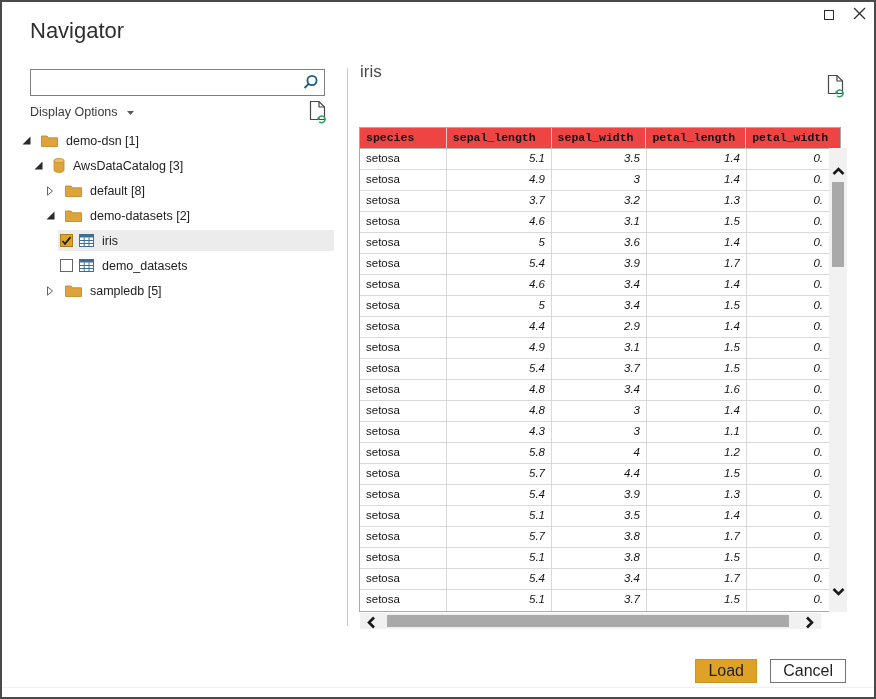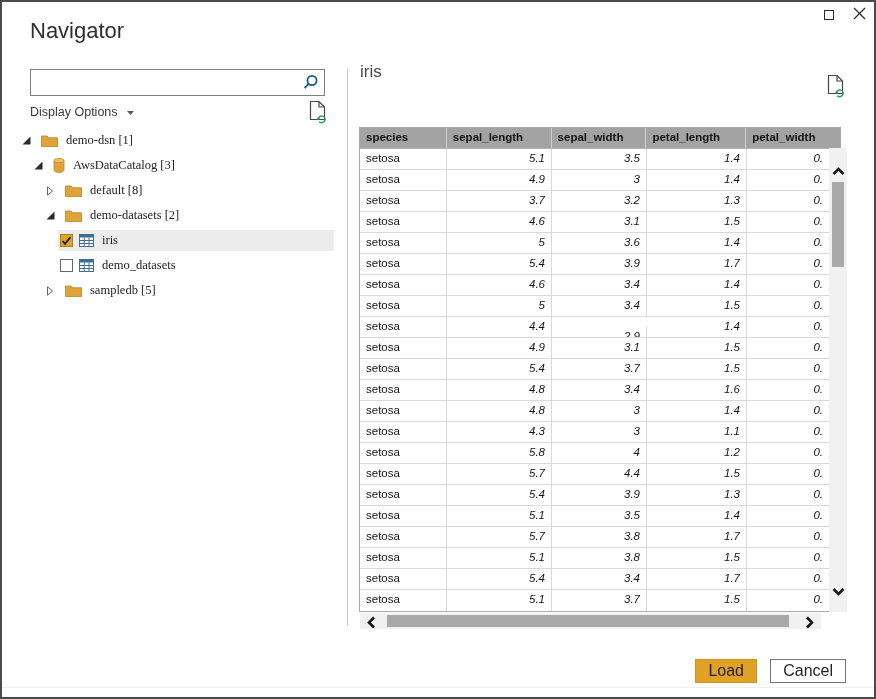--- a/index.html
+++ b/index.html
@@ -16,36 +16,36 @@
   .searchbox { position:absolute; left:28px; top:67px; width:295px; height:27px; border:1px solid #7f7f7f; background:#fff; display:flex; align-items:center; }
   .searchbox input { flex:1; height:100%; border:none; outline:none; padding:0 6px; font-size:13px; font-family:inherit; background:transparent; }
   .search-icon-btn { width:28px; height:100%; display:flex; align-items:center; justify-content:center; cursor:pointer; }
 
   .options-row { position:absolute; left:28px; top:97px; width:297px; height:26px; display:flex; justify-content:space-between; align-items:center; }
   .display-options { display:flex; align-items:center; gap:8px; font-size:12.5px; color:#3a3a3a; cursor:pointer; }
   .refresh-btn { display:flex; align-items:center; cursor:pointer; }
 
   .tree { position:absolute; left:6px; top:126px; width:326px; }
   .tree-row { display:flex; align-items:center; height:25px; font-size:12.5px; color:#222; cursor:pointer; }
-  .row-inner { display:flex; align-items:center; flex:1; height:21px; padding-right:4px;font-family:Liberation Serif, serif; }
+  .row-inner { display:flex; align-items:center; flex:1; height:21px; padding-right:4px; }
   .tree-row.selected .row-inner { background:#ececec; }
   .twisty { width:13px; display:flex; align-items:center; justify-content:flex-start; flex:0 0 13px; }
   .checkbox { width:13px; height:13px; flex:0 0 13px; border:1px solid #666; background:#fff; display:flex; align-items:center; justify-content:center; margin-left:2px; }
   .checkbox.checked { background:#E2A427; border-color:#A87F15; }
   .tree-icon { margin:0 8px 0 6px; display:flex; align-items:center; }
   .tree-label { white-space:nowrap; }
 
   .divider { position:absolute; left:345px; top:66px; width:1px; height:558px; background:#c9c9c9; }
 
   .preview-title { position:absolute; left:358px; top:60px; font-size:17px; font-weight:400; color:#4a4a4a; }
   .preview-subtitle { position:absolute; left:358px; top:96px; font-size:12px; color:#383838; }
   .preview-refresh { position:absolute; left:824px; top:72px; cursor:pointer; }
 
   .ptable { position:absolute; left:357px; top:125px; width:482px; border:1px solid #a9a9a9; background:#fff; }
-  .thead { display:flex; height:21px; background:#a3a3a3; border-bottom:1px solid #b5b5b5; }
+  .thead { display:flex; height:21px; background:#ef4444; border-bottom:1px solid #b5b5b5;font-family:Liberation Mono, monospace; }
   .th { font-weight:bold; font-size:11.5px; color:#141414; padding:3px 6px; border-right:1px solid #cfcfcf; white-space:nowrap; overflow:hidden; }
   .th:last-child { border-right:none; }
   .tr { display:flex; height:21px; border-bottom:1px solid #d9d9d9; }
   .tr:last-child { border-bottom:none; }
   .td { font-size:11.5px; color:#141414; padding:3px 6px; border-right:1px solid #d9d9d9; white-space:nowrap; overflow:hidden; }
   .td.num { text-align:right; font-style:italic; }
 
   .vscroll { position:absolute; left:827px; top:146px; width:18px; height:464px; background:#f1f1f1; }
   .vthumb { position:absolute; left:3px; top:34px; width:12px; height:85px; background:#a9a9a9; cursor:pointer; }
   .v-up { position:absolute; top:14px; left:3px; cursor:pointer; }
@@ -298,21 +298,21 @@
         <div class="tr">
           <div class="td" style="width: 87px;">setosa</div>
           <div class="td num" style="width: 105px;">5</div>
           <div class="td num" style="width: 95px;">3.4</div>
           <div class="td num" style="width: 100px;">1.5</div>
           <div class="td num" style="width: 83px;">0.</div>
         </div>
         <div class="tr">
           <div class="td" style="width: 87px;">setosa</div>
           <div class="td num" style="width: 105px;">4.4</div>
-          <div class="td num" style="width: 95px; margin-top: 10px;">2.9</div>
+          <div class="td num" style="width: 95px;">2.9</div>
           <div class="td num" style="width: 100px;">1.4</div>
           <div class="td num" style="width: 83px;">0.</div>
         </div>
         <div class="tr">
           <div class="td" style="width: 87px;">setosa</div>
           <div class="td num" style="width: 105px;">4.9</div>
           <div class="td num" style="width: 95px;">3.1</div>
           <div class="td num" style="width: 100px;">1.5</div>
           <div class="td num" style="width: 83px;">0.</div>
         </div>

